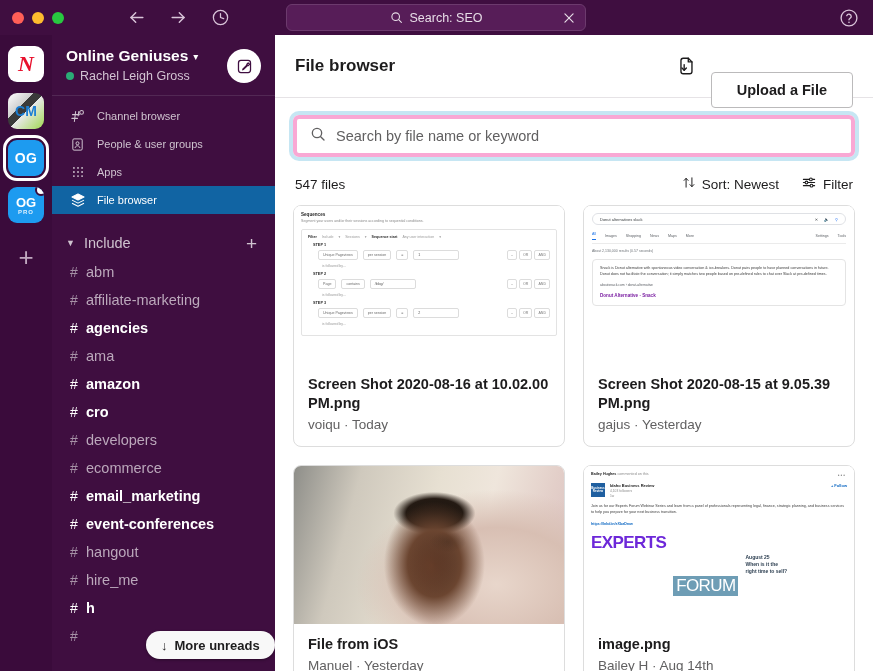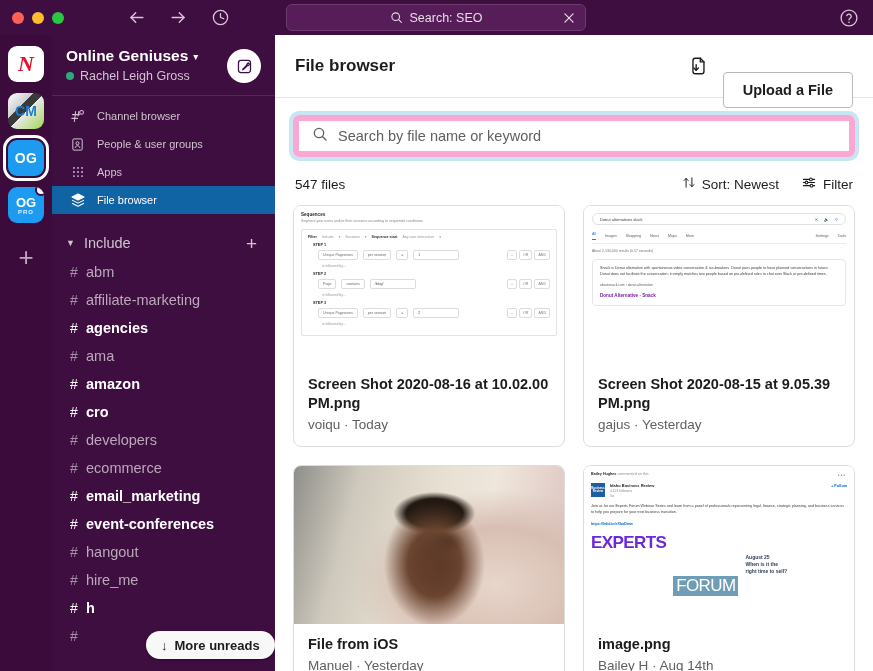--- a/index.html
+++ b/index.html
@@ -129,29 +129,29 @@
   }
   .main-header {
     height: 63px; display: flex; align-items: center;
     padding: 0 20px; border-bottom: 1px solid #E6E3E6;
   }
   .main-title { font-size: 17px; font-weight: bold; color: #1D1C1D; }
   .header-actions { margin-left: auto; display: flex; align-items: center; gap: 14px; }
   .dl-icon { width: 22px; height: 22px; color: #1D1C1D; cursor: pointer; }
   .upload-btn {
     border: 1px solid #BBBABB; border-radius: 4px;
-    height: 36px; padding: 0 19px; background: #FFFFFF;
+    height: 36px; padding: 0 25px; background: #FFFFFF;
     font-size: 14.5px; font-weight: bold; color: #1D1C1D; cursor: pointer;
     font-family: "Liberation Sans", sans-serif;
     margin-top: 47px;
   }
 
   .search-wrap { padding: 17px 18px 0 18px; }
   .file-search {
-    height: 42px; border: 6px solid #f9a8d4; border-radius: 6px;
+    height: 42px; border: 4px solid #f9a8d4; border-radius: 6px;
     box-shadow: 0 0 0 4px rgba(29,155,209,.25);
     display: flex; align-items: center; padding: 0 13px; gap: 10px;
   }
   .file-search input {
     border: none; outline: none; flex: 1; font-size: 14.5px;
     color: #1D1C1D; font-family: "Liberation Sans", sans-serif; background: transparent;
   }
   .file-search input::placeholder { color: #616061; }
 
   .listbar {

